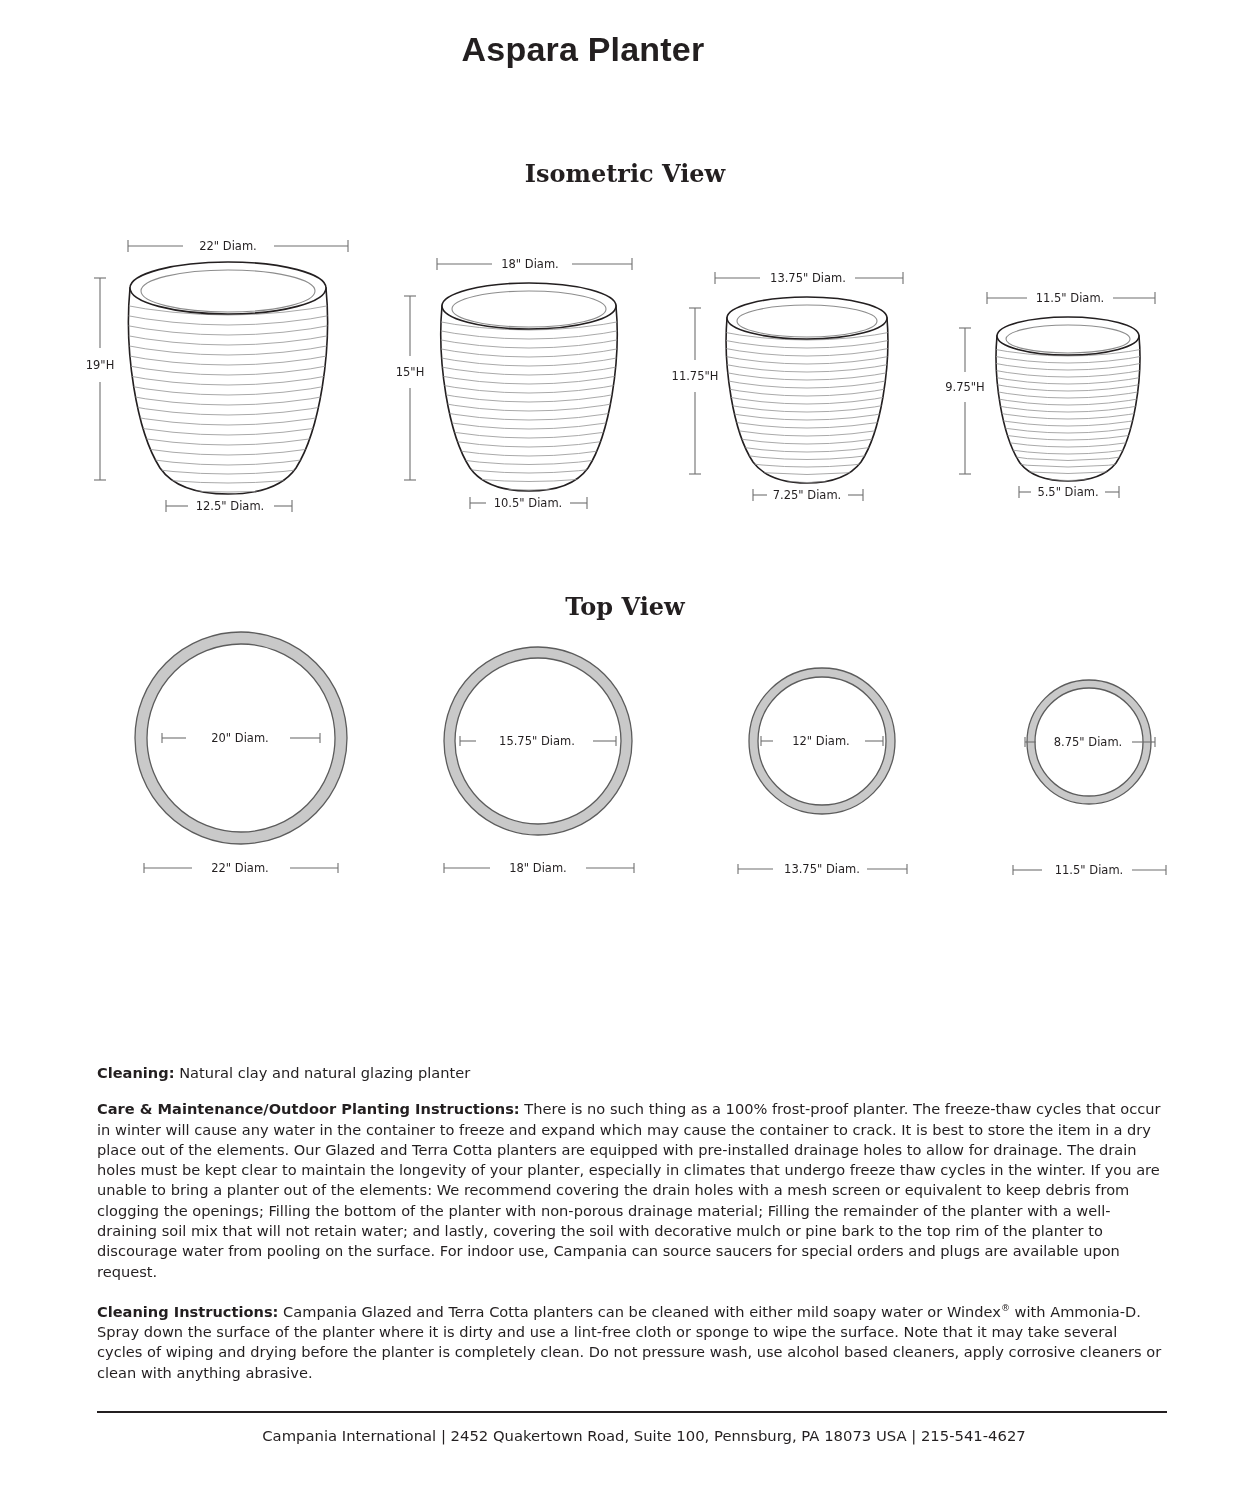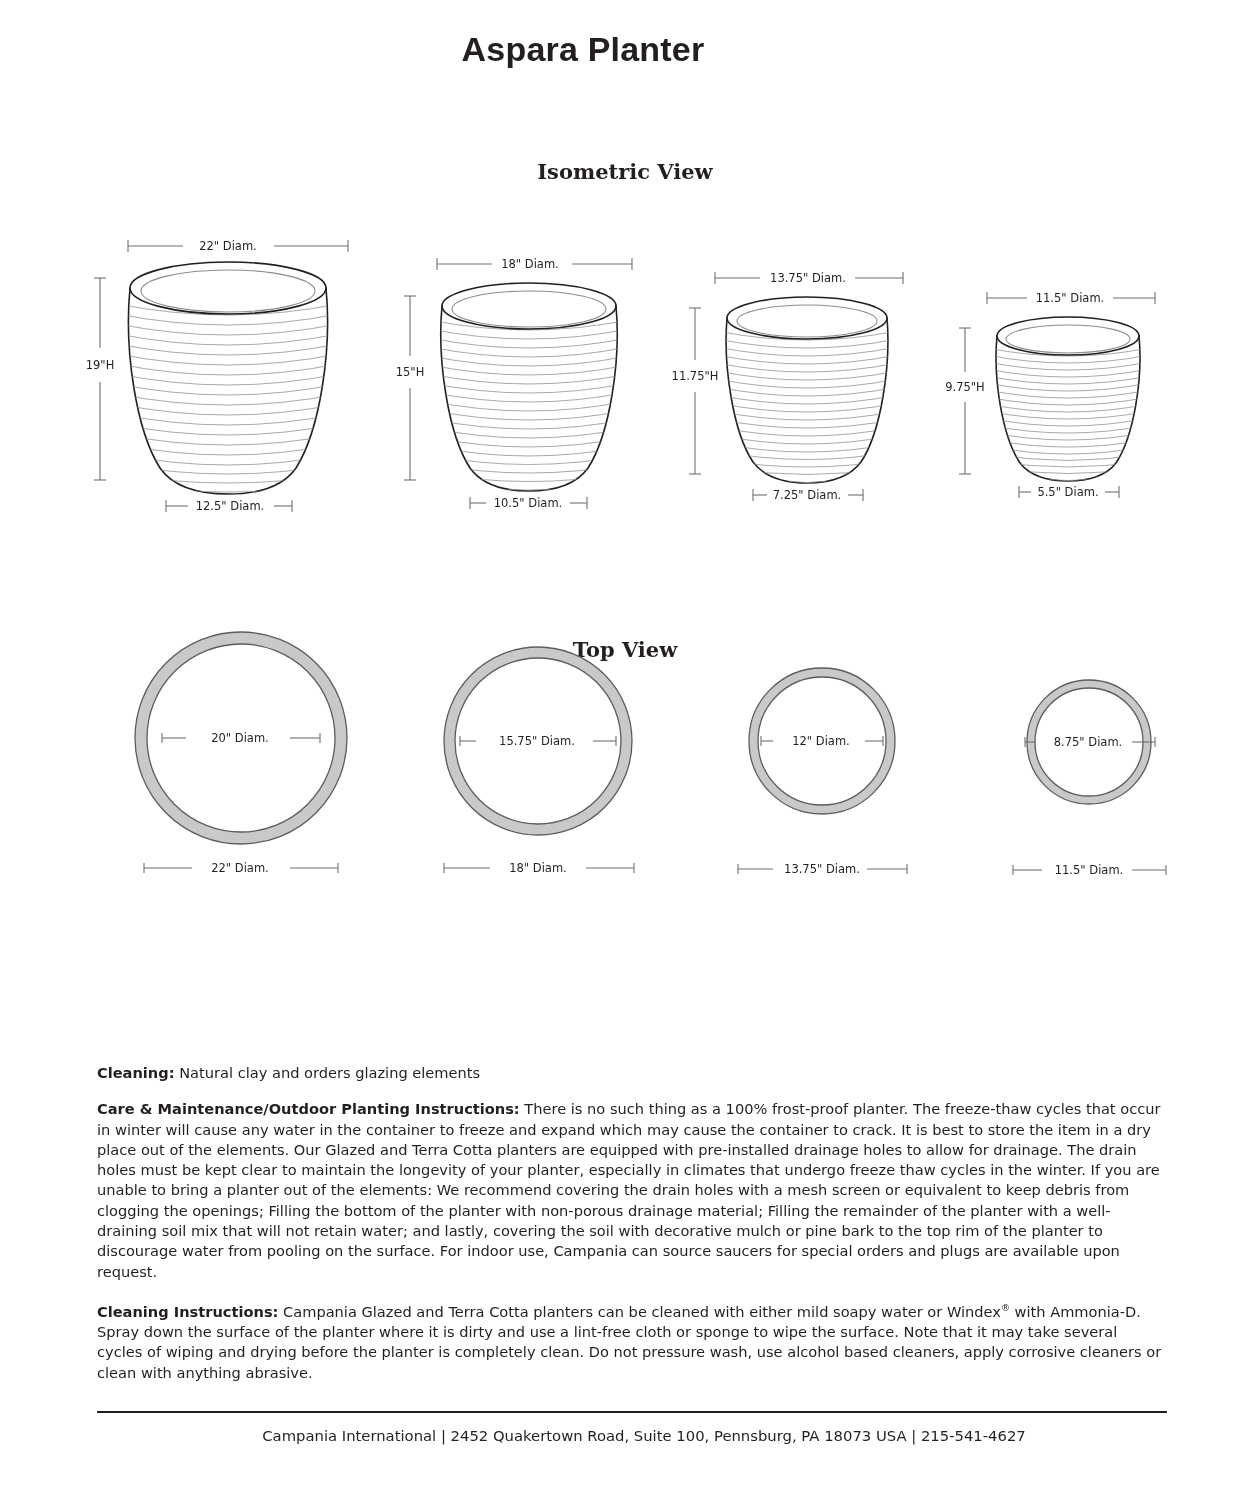--- a/index.html
+++ b/index.html
@@ -35,25 +35,25 @@
     color: #231f20;
   }
 
   .section-head {
     position: absolute;
     width: 1250px;
     left: 0;
     text-align: center;
     font-family: "DejaVu Serif", "Liberation Serif", serif;
     font-weight: bold;
-    font-size: 21px;
+    font-size: 24px;
     color: #231f20;
   }
   .section-head.iso { top: 159px; }
-  .section-head.top { top: 592px; margin-top: 45px; }
+  .section-head.top { top: 592px; }
 
   
   .iso-row, .top-row {
     position: absolute;
     left: 0;
     width: 1250px;
   }
   .iso-row { top: 230px; height: 300px; }
   .top-row { top: 630px; height: 260px; }
 
@@ -443,21 +443,21 @@
           <line x1="13" y1="187" x2="13" y2="197"></line>
           <line x1="166" y1="187" x2="166" y2="197"></line>
         </g>
         <text x="89" y="196" text-anchor="middle" font-family="'DejaVu Sans','Liberation Sans',sans-serif" font-size="11.5" fill="#231f20">11.5" Diam.</text>
       </svg>
     </div>
 
   </div>
 
   <div class="body-block" style="top:1063px;">
-    <p><span class="lead">Cleaning:</span><span> Natural clay and orders glazing elements</span></p>
+    <p><span class="lead">Cleaning:</span><span> Natural clay and natural glazing planter</span></p>
     <p><span class="lead">Care &amp; Maintenance/Outdoor Planting Instructions:</span><span> There is no such thing as a 100% frost-proof planter. The freeze-thaw cycles that occur in winter will cause any water in the container to freeze and expand which may cause the container to crack. It is best to store the item in a dry place out of the elements. Our Glazed and Terra Cotta planters are equipped with pre-installed drainage holes to allow for drainage. The drain holes must be kept clear to maintain the longevity of your planter, especially in climates that undergo freeze thaw cycles in the winter. If you are unable to bring a planter out of the elements: We recommend covering the drain holes with a mesh screen or equivalent to keep debris from clogging the openings; Filling the bottom of the planter with non-porous drainage material; Filling the remainder of the planter with a well-draining soil mix that will not retain water; and lastly, covering the soil with decorative mulch or pine bark to the top rim of the planter to discourage water from pooling on the surface. For indoor use, Campania can source saucers for special orders and plugs are available upon request.</span></p>
     <p><span class="lead">Cleaning Instructions:</span><span> Campania Glazed and Terra Cotta planters can be cleaned with either mild soapy water or Windex</span><sup>®</sup><span> with Ammonia-D. Spray down the surface of the planter where it is dirty and use a lint-free cloth or sponge to wipe the surface. Note that it may take several cycles of wiping and drying before the planter is completely clean. Do not pressure wash, use alcohol based cleaners, apply corrosive cleaners or clean with anything abrasive.</span></p>
   </div>
 
   <div class="footer-rule"></div>
 
   <div class="footer">
     <div>Campania International | 2452 Quakertown Road, Suite 100, Pennsburg, PA 18073 USA | 215-541-4627</div>
   </div>
 

